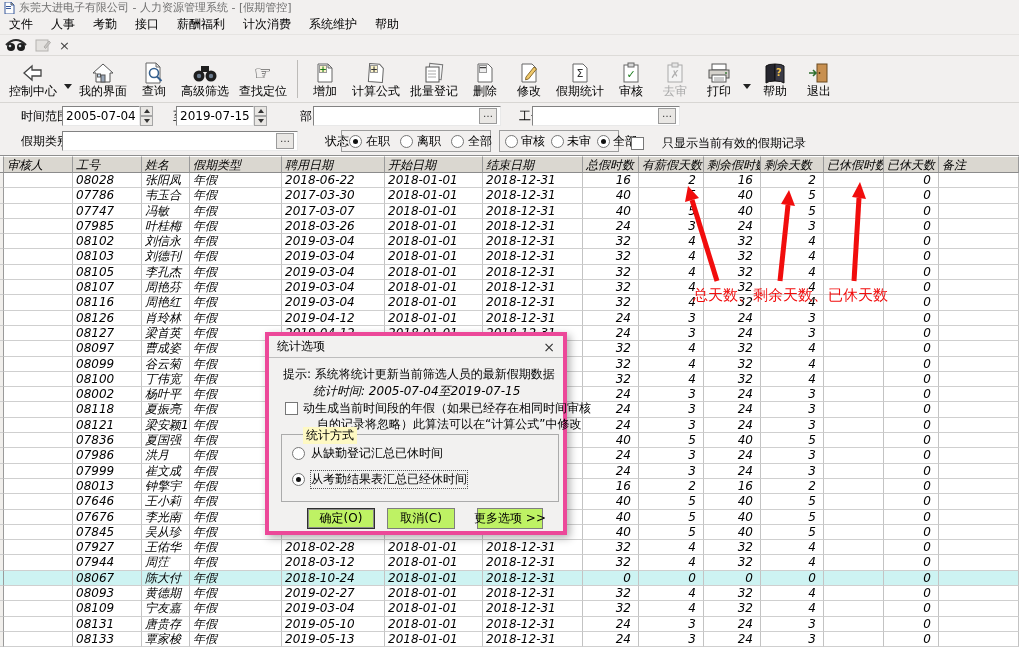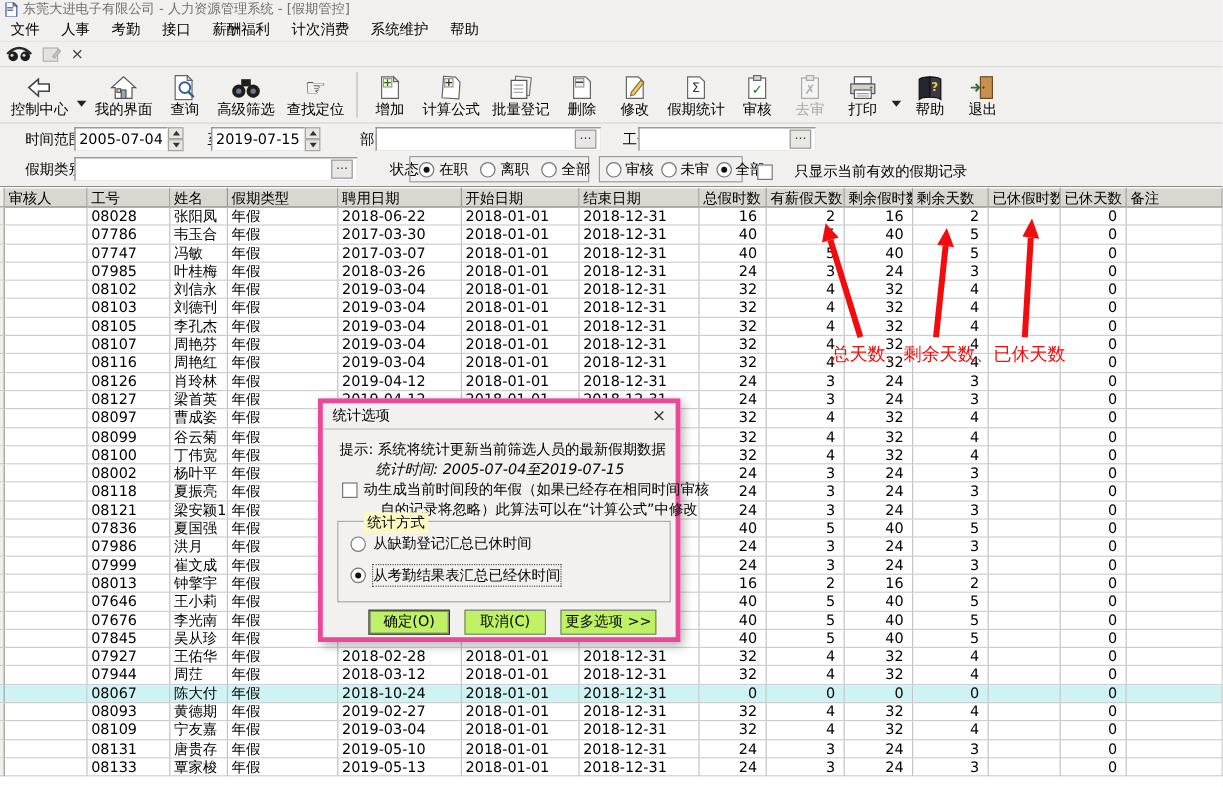--- a/index.html
+++ b/index.html
@@ -34,21 +34,21 @@
   .sp i{width:0;height:0;border-left:3px solid transparent;border-right:3px solid transparent;}
   .sp.up i{border-bottom:4px solid #333;}
   .sp.dn i{border-top:4px solid #333;}
   .obox{position:absolute;height:22px;border:1px solid #9c9c9c;display:flex;align-items:center;gap:4px;padding:0 7px;box-sizing:border-box;background:transparent;}
   .rd{width:11px;height:11px;border-radius:50%;border:1px solid #777;background:#fff;display:inline-block;position:relative;flex:none;}
   .rd.on::after{content:"";position:absolute;left:3px;top:3px;width:5px;height:5px;border-radius:50%;background:#111;}
   .rlabel{font-size:12px;white-space:nowrap;margin-right:6px;}
   .cb{width:11px;height:11px;border:1px solid #777;background:#fff;display:inline-block;flex:none;}
   .chkrow{position:absolute;display:flex;align-items:center;gap:5px;}
   
-  .grid{position:absolute;left:0;top:155px;width:1019px;bottom:0;background:#fff;border-top:1px solid #8f8f8f;box-sizing:border-box;}
+  .grid{position:absolute;left:0;top:155px;width:1019px;bottom:0;background:#fff;border-top:1px solid #8f8f8f;box-sizing:border-box;font-style:italic;}
   .thead,.trow{display:grid;grid-template-columns:4px 69px 69px 48px 92px 103px 98px 100px 56px 65px 57px 63px 60px 55px 1fr;}
   .thead{height:17px;}
   .trow{height:15.3px;}
   .c{border-right:1px solid #c3c3c3;border-bottom:1px solid #cfcfcf;padding:0 3px;font-size:12px;line-height:15px;white-space:nowrap;overflow:hidden;box-sizing:border-box;}
   .h{background:#dad7d0;border-right:1px solid #9a9a9a;border-bottom:1px solid #8b8b8b;border-top:1px solid #fff;line-height:16px;}
   .num{text-align:right;padding-right:7px;}
   .sel{background:#f1efec;border-right:1px solid #9a9a9a;padding:0;}
   .trow.hl .c{background:#cdf3f2;}
   
   .arrows{position:absolute;left:0;top:0;width:1019px;height:656px;pointer-events:none;z-index:6;}
@@ -918,16 +918,16 @@
         <span class="rd"></span>
         <span class="dline" style="position:static;">从缺勤登记汇总已休时间</span>
       </div>
       <div class="dradio" style="left:10px;top:36px;">
         <span class="rd on"></span>
         <span class="dline focuslbl" style="position:static;">从考勤结果表汇总已经休时间</span>
       </div>
     </div>
     <div class="dbtn def" style="left:38px;width:68px;">确定(O)</div>
     <div class="dbtn" style="left:118px;width:68px;">取消(C)</div>
-    <div class="dbtn" style="left:198px;width:80px;">更多选项 &gt;&gt;</div>
+    <div class="dbtn" style="left:208px;width:66px;">更多选项 &gt;&gt;</div>
   </div>
 
 </div>
 
 </body></html>

